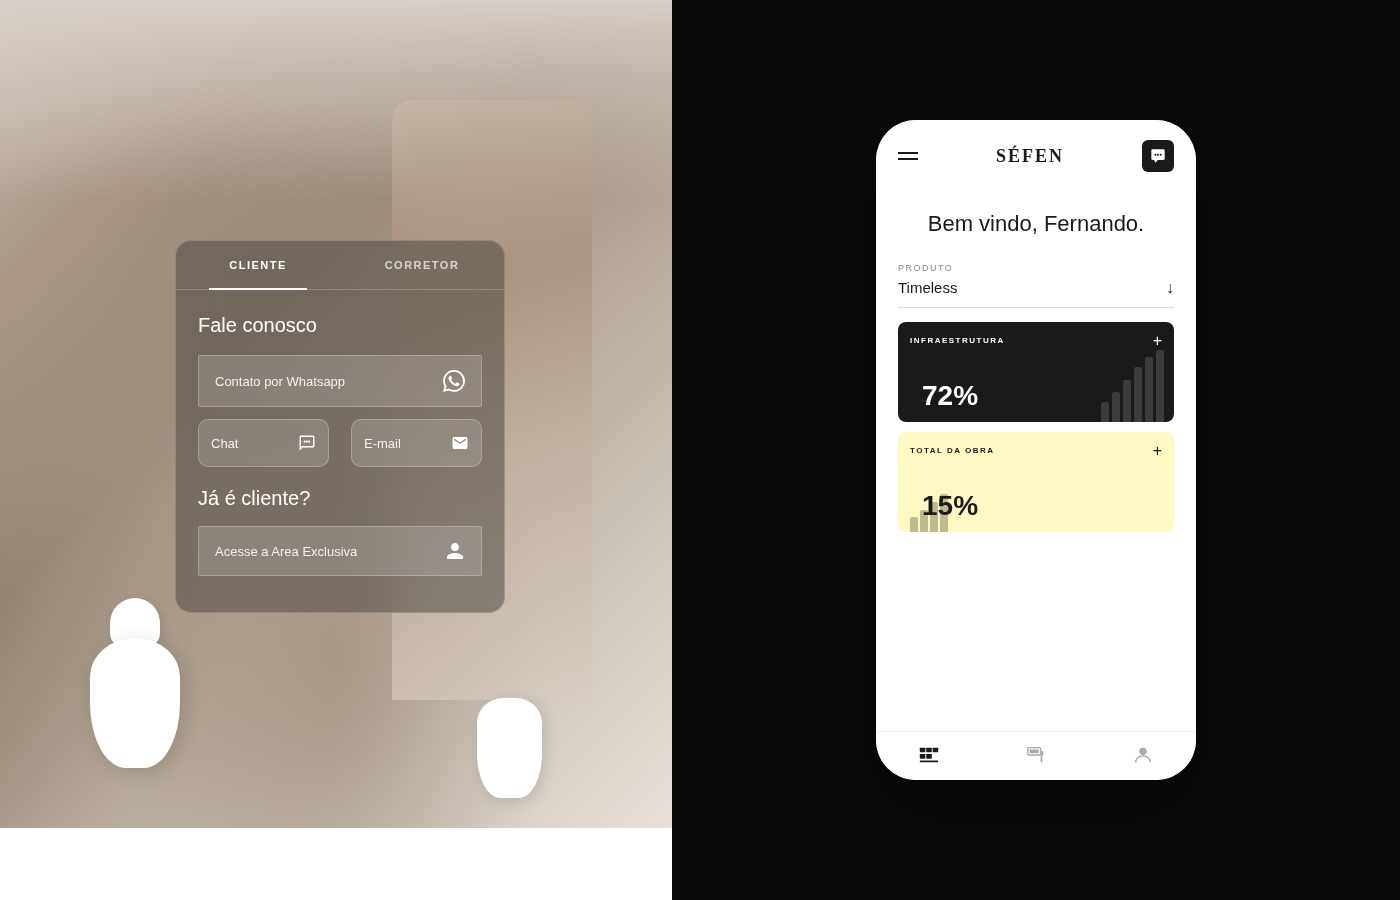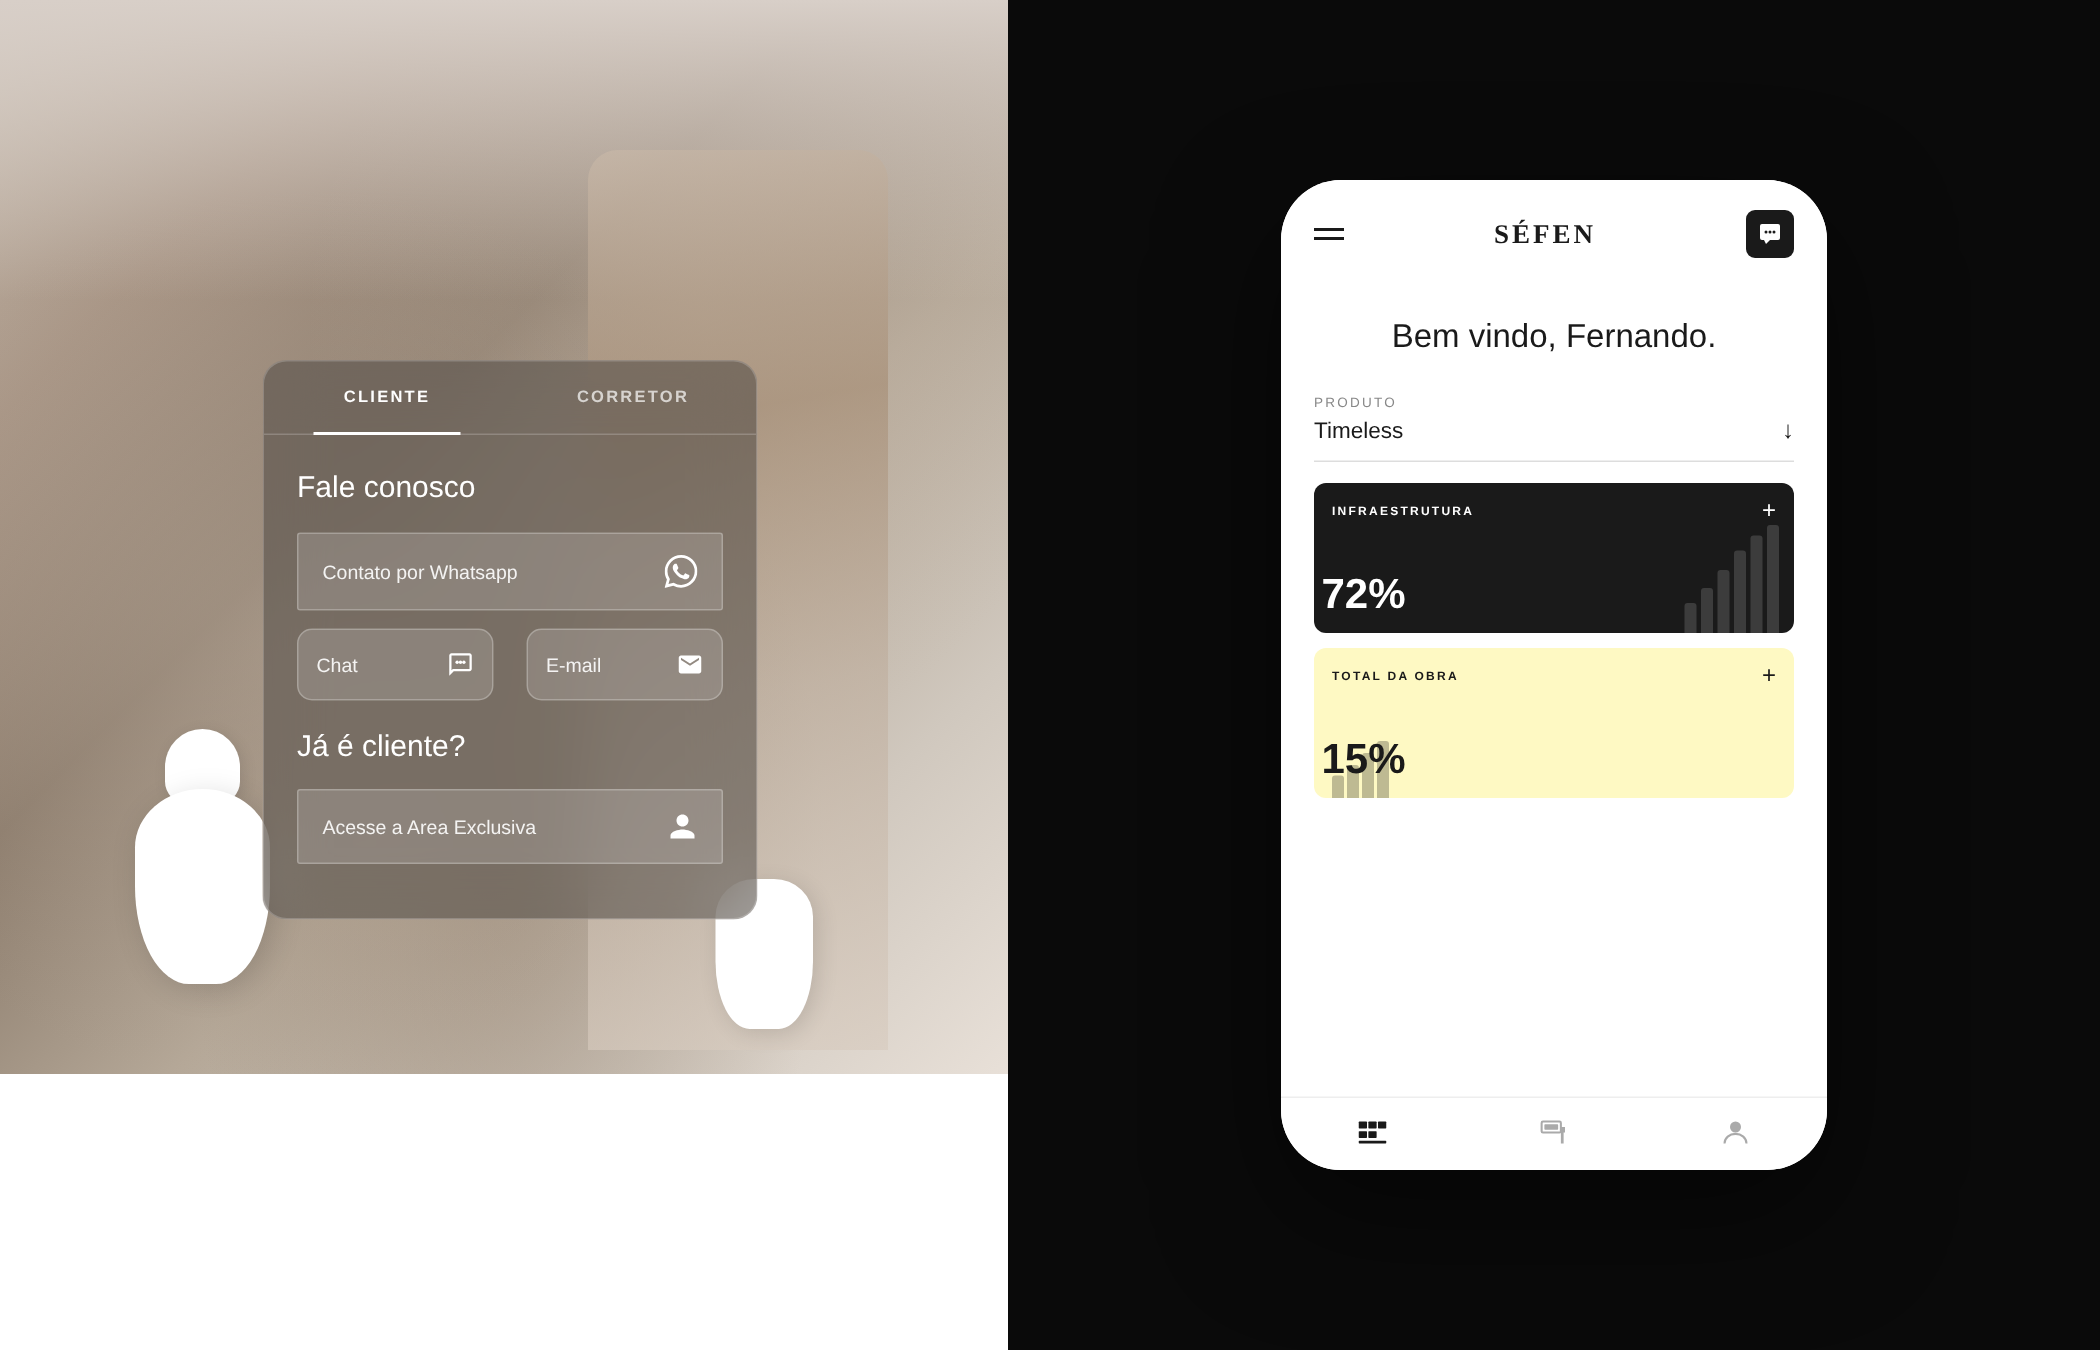--- a/index.html
+++ b/index.html
@@ -8,21 +8,21 @@
       width: 1400px;
       height: 900px;
       display: flex;
       font-family: -apple-system, BlinkMacSystemFont, 'Helvetica Neue', Arial, sans-serif;
       overflow: hidden;
     }
 
     
     .left-panel {
       width: 672px;
-      height: 716px;
+      height: 828px;
       position: relative;
       overflow: hidden;
       background: #b8a898;
     }
 
     .left-bg {
       position: absolute;
       inset: 0;
       background: linear-gradient(135deg, #c8bdb0 0%, #a89585 20%, #8a7a6a 40%, #b5a898 60%, #d0c8be 80%, #e8e0d8 100%);
     }
@@ -225,21 +225,21 @@
       width: 728px;
       height: 900px;
       background: #0a0a0a;
       display: flex;
       align-items: center;
       justify-content: center;
     }
 
     
     .phone-mockup {
-      width: 364px;
+      width: 320px;
       height: 660px;
       background: white;
       border-radius: 40px;
       overflow: hidden;
       display: flex;
       flex-direction: column;
       box-shadow: 0 30px 80px rgba(0,0,0,0.5);
     }
 
     .phone-header {
@@ -367,21 +367,21 @@
     .progress-card-plus {
       font-size: 16px;
       cursor: pointer;
     }
     .plus-white { color: white; }
     .plus-dark { color: #1a1a1a; }
 
     .progress-value {
       font-size: 28px;
       font-weight: 700;
-      padding: 0 5px;
+      padding: 0 24px;
       position: absolute;
       bottom: 10px;
       left: 0;
     }
     .progress-value-white { color: white; }
     .progress-value-dark { color: #1a1a1a; }
 
     
     .staircase {
       position: absolute;

